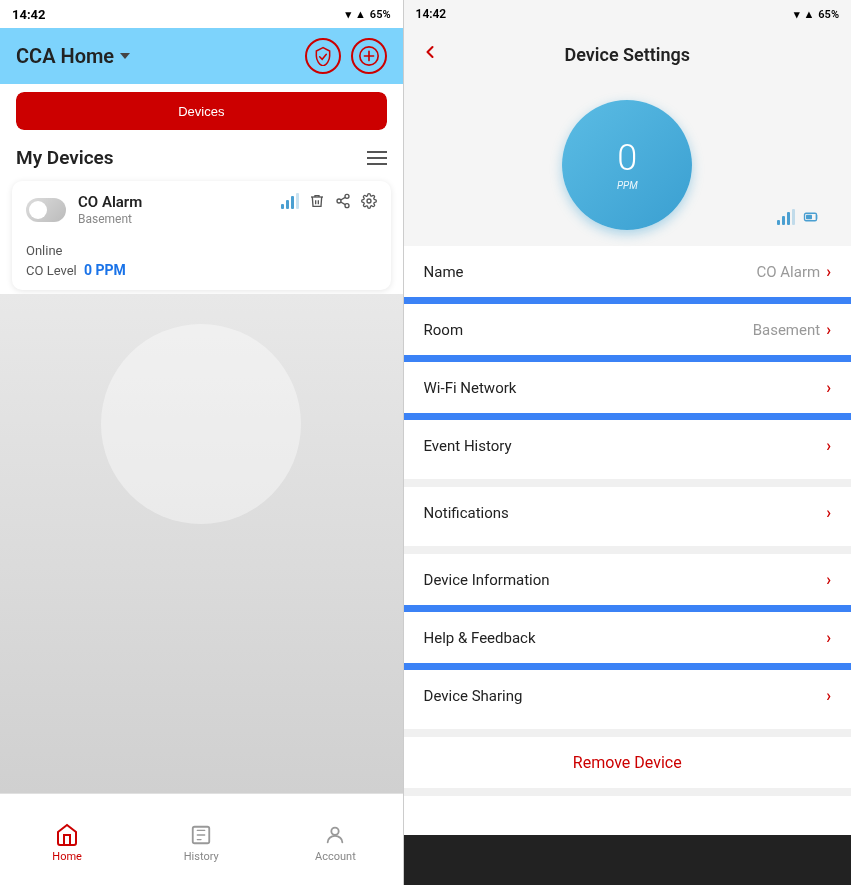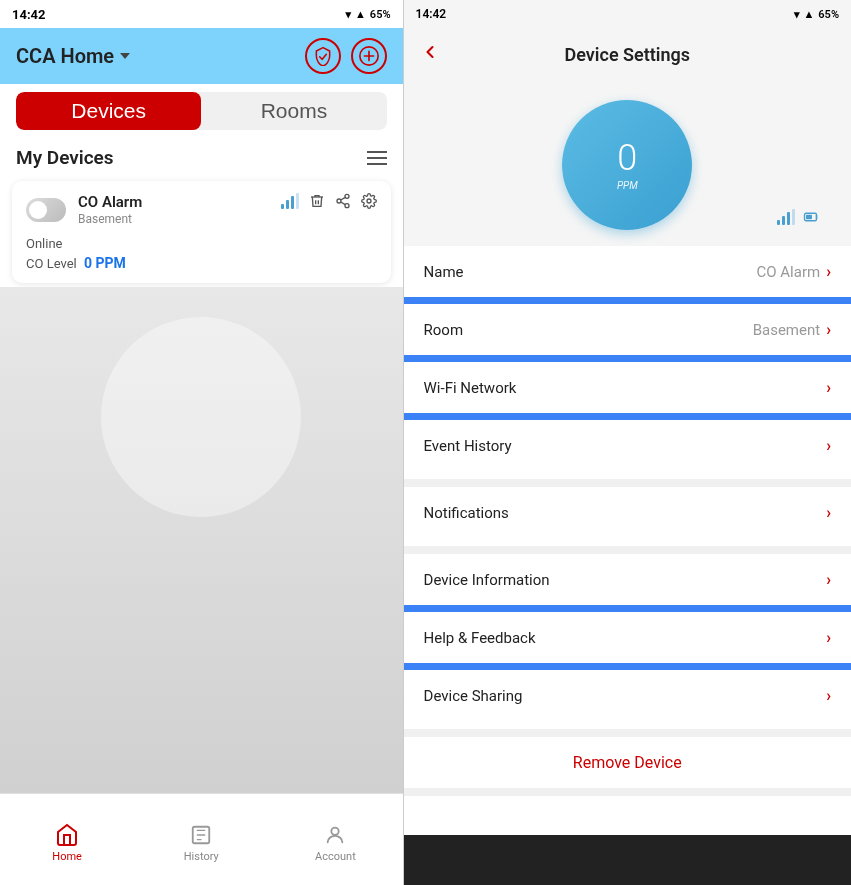--- a/index.html
+++ b/index.html
@@ -89,21 +89,21 @@
       margin: 8px 16px;
       border-radius: 8px;
       overflow: hidden;
       background: #f0f0f0;
     }
 
     .tab-btn {
       flex: 1;
       height: 38px;
       border: none;
-      font-size: 21px;
+      font-size: 13px;
       font-weight: 500;
       cursor: pointer;
       border-radius: 8px;
     }
 
     .tab-btn.active {
       background: #cc0000;
       color: #fff;
     }
 
@@ -170,21 +170,21 @@
     .device-name { font-size: 15px; font-weight: 600; color: #222; }
     .device-location { font-size: 12px; color: #888; margin-top: 1px; }
 
     .device-action-icons {
       display: flex; gap: 10px; align-items: center;
     }
 
     .action-icon { cursor: pointer; color: #555; font-size: 16px; }
     .action-icon.blue { color: #1a73e8; }
 
-    .device-status { margin-top: 10px; font-size: 13px; color: #555; }
+    .device-status { margin-top: 17px; font-size: 13px; color: #555; }
     .co-level { margin-top: 4px; font-size: 13px; color: #555; }
     .co-value { color: #1a73e8; font-weight: 700; font-size: 14px; margin-left: 4px; }
 
     .bg-image {
       flex: 1;
       background: linear-gradient(180deg, #e8e8e8 0%, #d0d0d0 100%);
       position: relative;
       overflow: hidden;
     }
 
@@ -466,21 +466,20 @@
         <svg width="22" height="22" viewBox="0 0 24 24">
           <circle cx="12" cy="12" r="10" stroke="#cc0000" stroke-width="1.8" fill="none"></circle>
           <path d="M12 7v10M7 12h10" stroke="#cc0000" stroke-width="1.8" stroke-linecap="round"></path>
         </svg>
       </div>
     </div>
   </div>
 
   <div class="tab-bar">
     <button class="tab-btn active">Devices</button>
-    <button class="tab-btn inactive">Rooms</button>
   </div>
 
   <div class="my-devices-header">
     <span class="my-devices-title">My Devices</span>
     <div class="hamburger">
       <span></span>
       <span></span>
       <span></span>
     </div>
   </div>

